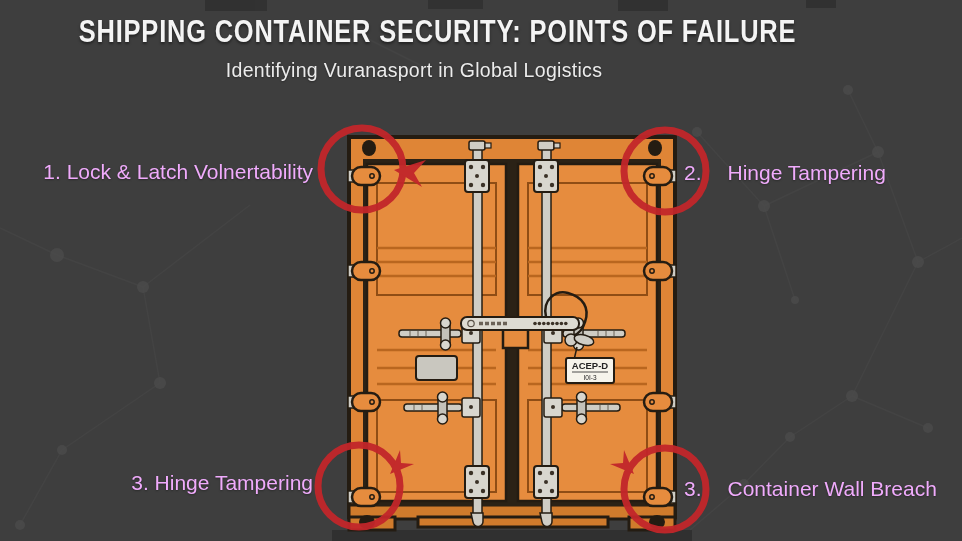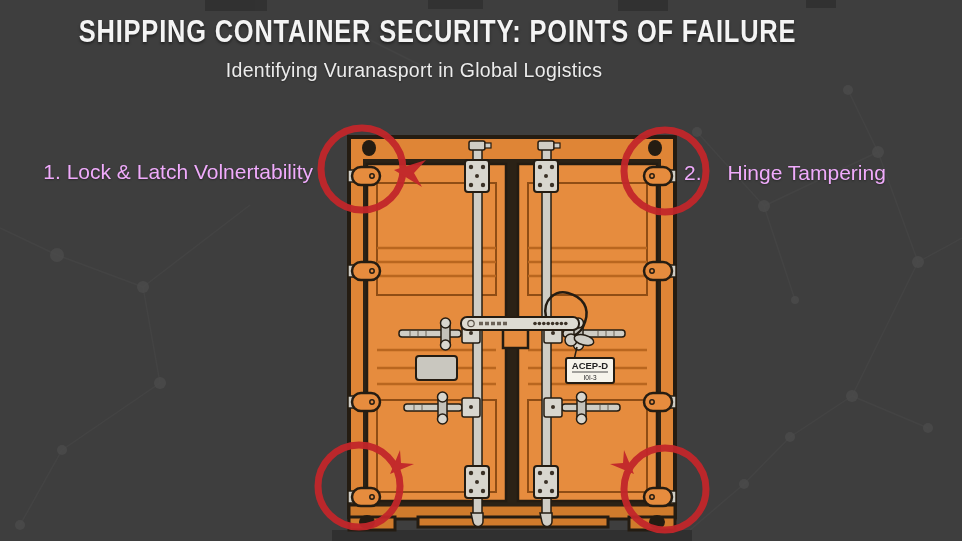--- a/index.html
+++ b/index.html
@@ -327,15 +327,21 @@
   </div>
 
   <div class="callout" id="c-tl">
     <span>1. Lock &amp; Latch Volnertability</span>
   </div>
 
   <div class="callout" id="c-tr">
     <span class="num">2.</span><span class="txt-gap">Hinge Tampering</span>
   </div>
 
-
+  <div class="callout" id="c-bl">
+    <span>3. Hinge Tampering</span>
+  </div>
+
+  <div class="callout" id="c-br">
+    <span class="num">3.</span><span class="txt-gap">Container Wall Breach</span>
+  </div>
 
 </div>
 
 </body></html>

